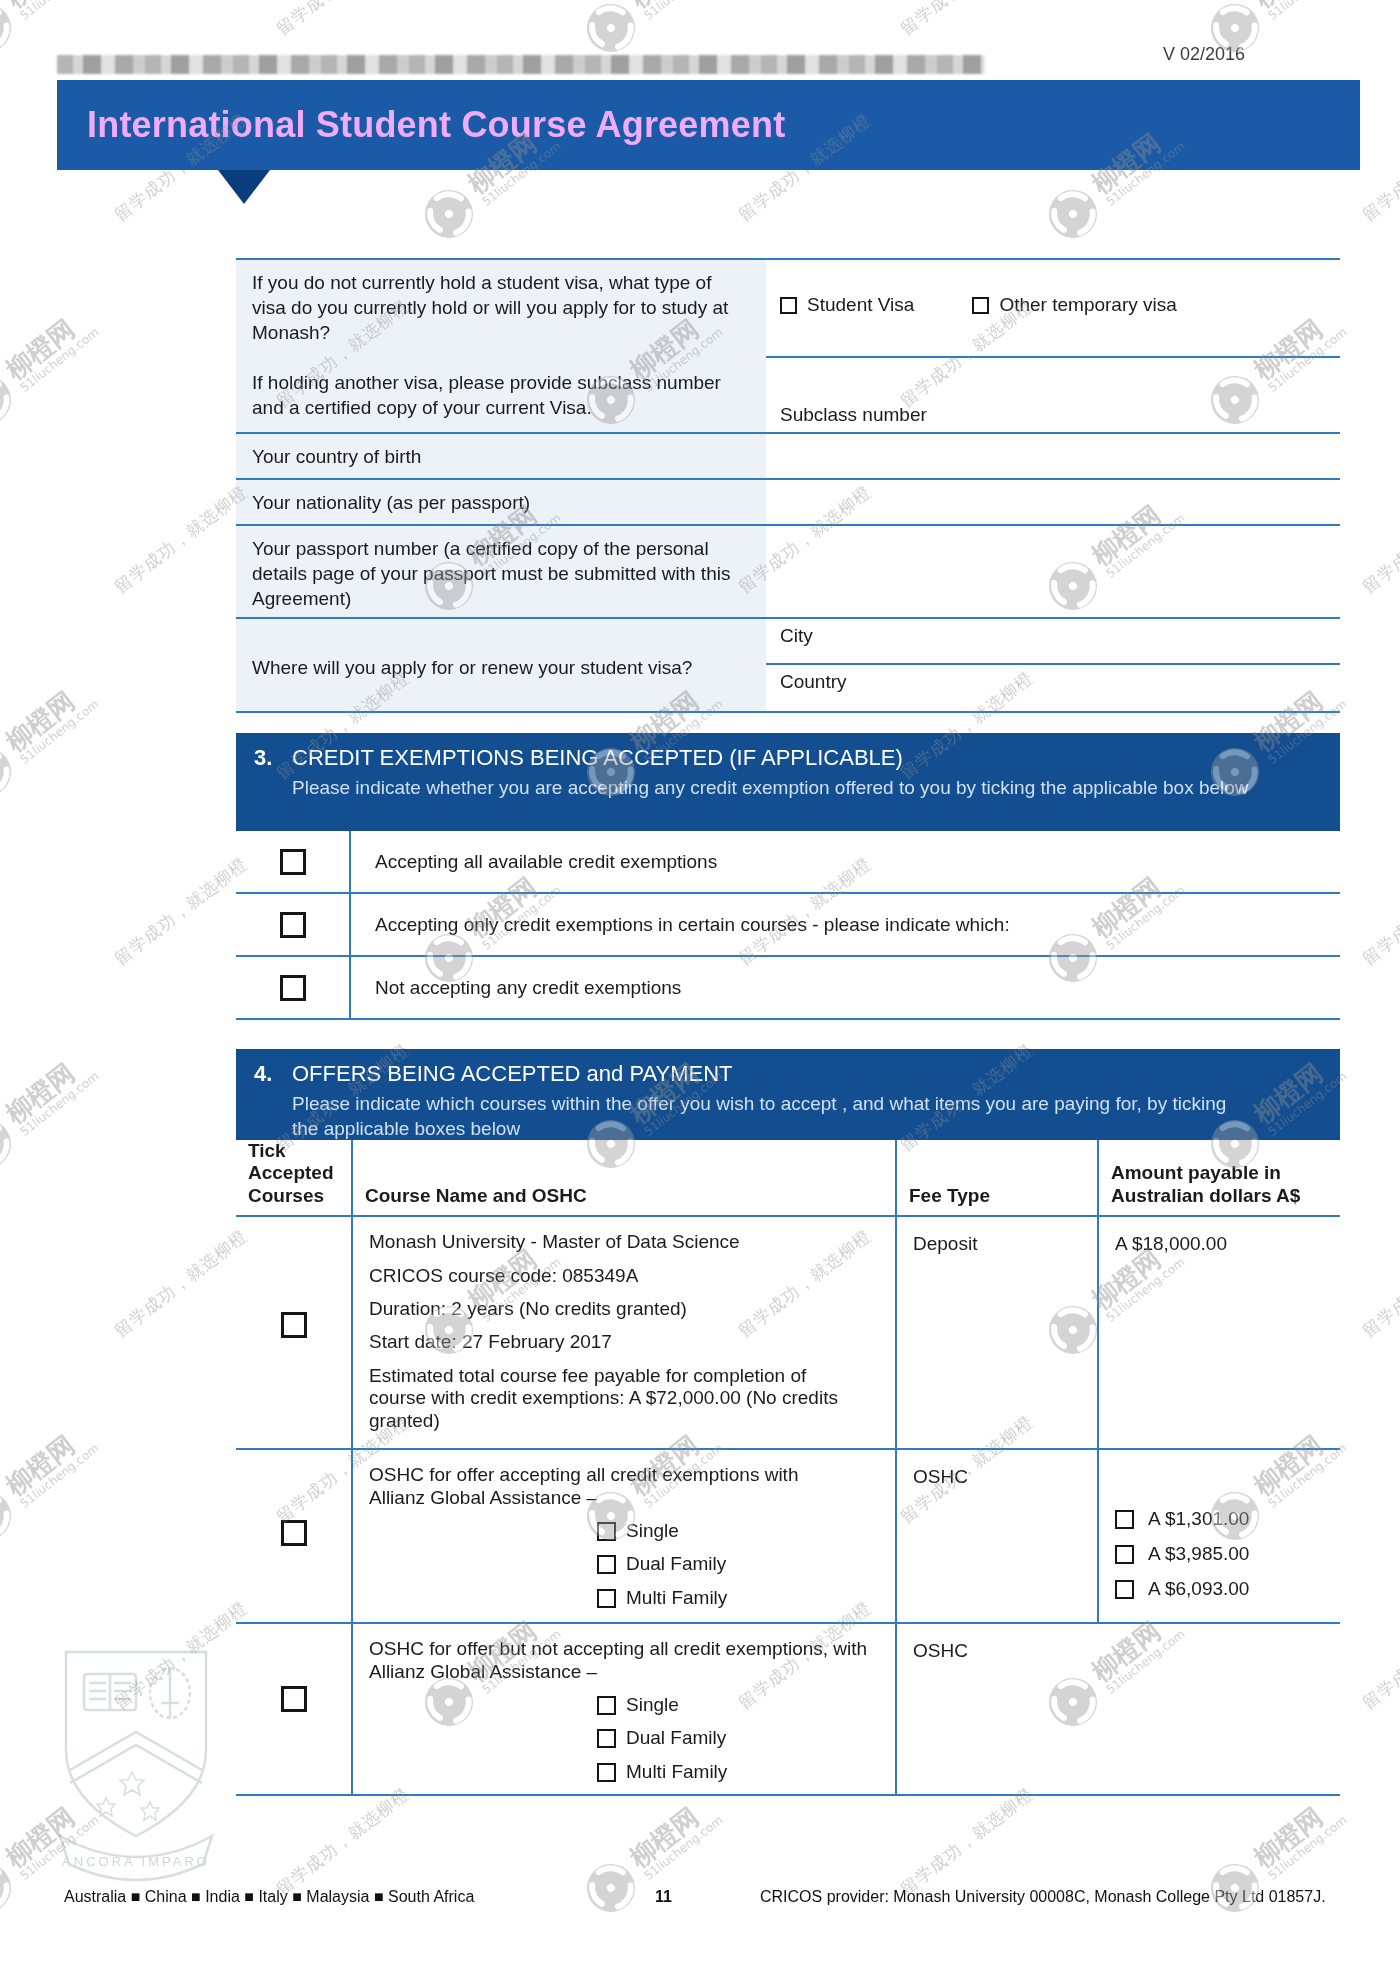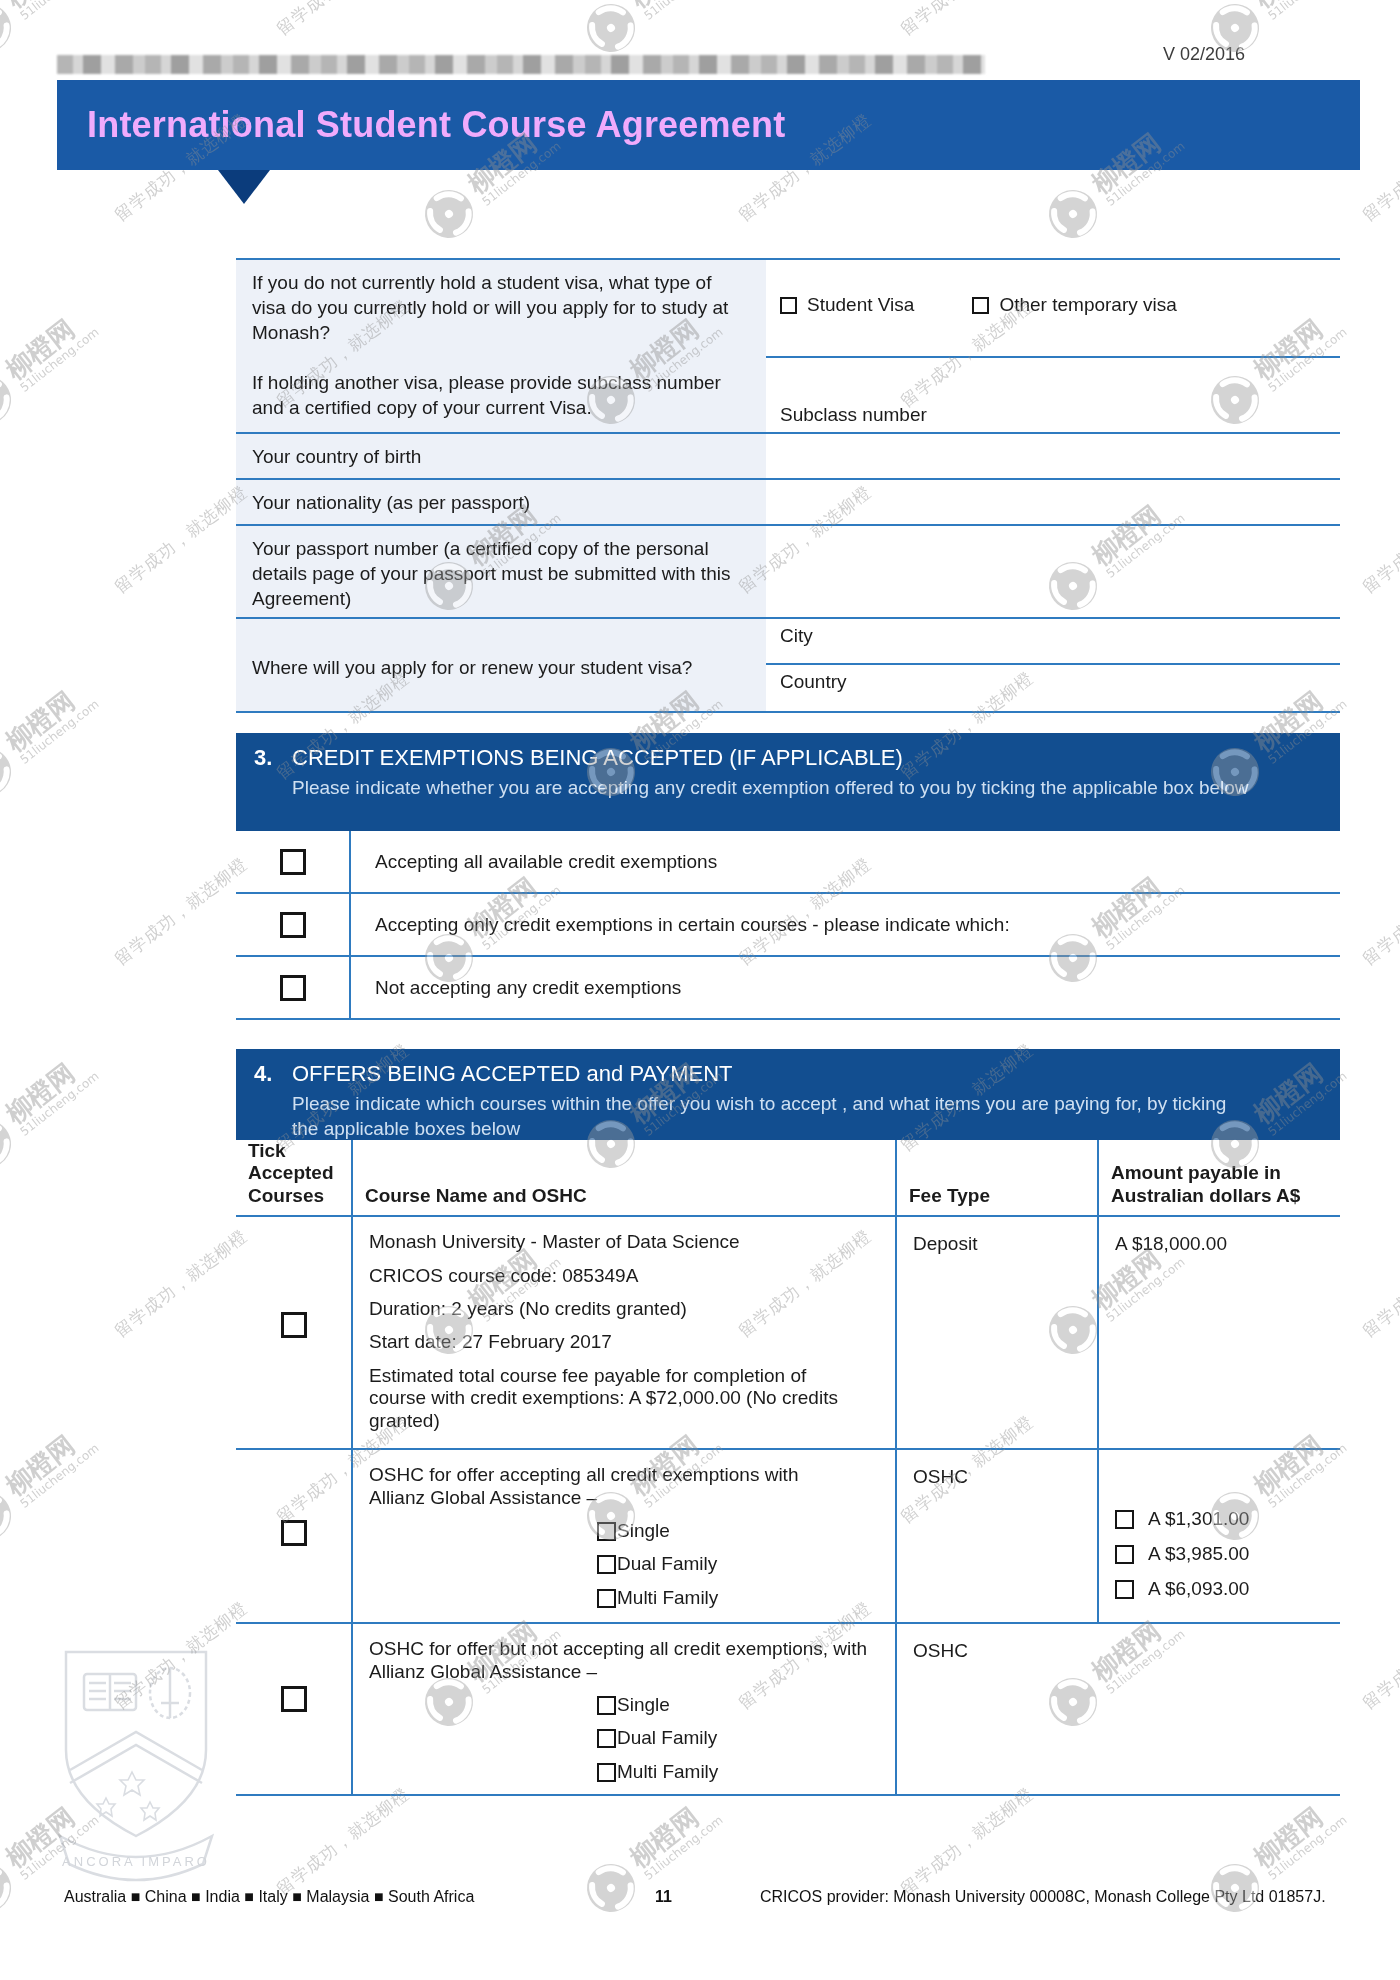--- a/index.html
+++ b/index.html
@@ -64,21 +64,21 @@
   .tcell{display:flex;justify-content:center;align-items:flex-start;}
   .fra .tcell{padding-top:95px;}
   .frb .tcell{padding-top:70px;}
   .frc .tcell{padding-top:62px;}
   .ccell{padding:14px 10px 0 16px;line-height:1.18;}
   .ccell p{margin:0 0 11px 0;}
   .w480{max-width:480px;}
   .w440{max-width:440px;}
   .w500{max-width:500px;}
   .opt-stack{margin:8px 0 0 228px;}
-  .opt-line{display:flex;align-items:center;gap:1px;margin-bottom:11px;}
+  .opt-line{display:flex;align-items:center;gap:10px;margin-bottom:11px;}
   .pcell{padding:16px 8px 0 16px;}
   .amt-stack{padding:58px 0 0 16px;}
   .amt-line{display:flex;align-items:center;gap:14px;margin-bottom:13px;}
   .c4.rel{position:relative;}
   .enter-line{position:absolute;top:128px;left:16px;white-space:nowrap;}
   .dash{display:inline-block;width:200px;height:14px;border-bottom:2px dashed #8a8a8a;}
   
   .foot{position:absolute;top:1888px;font-size:16px;color:#111;}
   .foot.countries{left:64px;}
   .foot.pageno{left:655px;font-weight:bold;}

